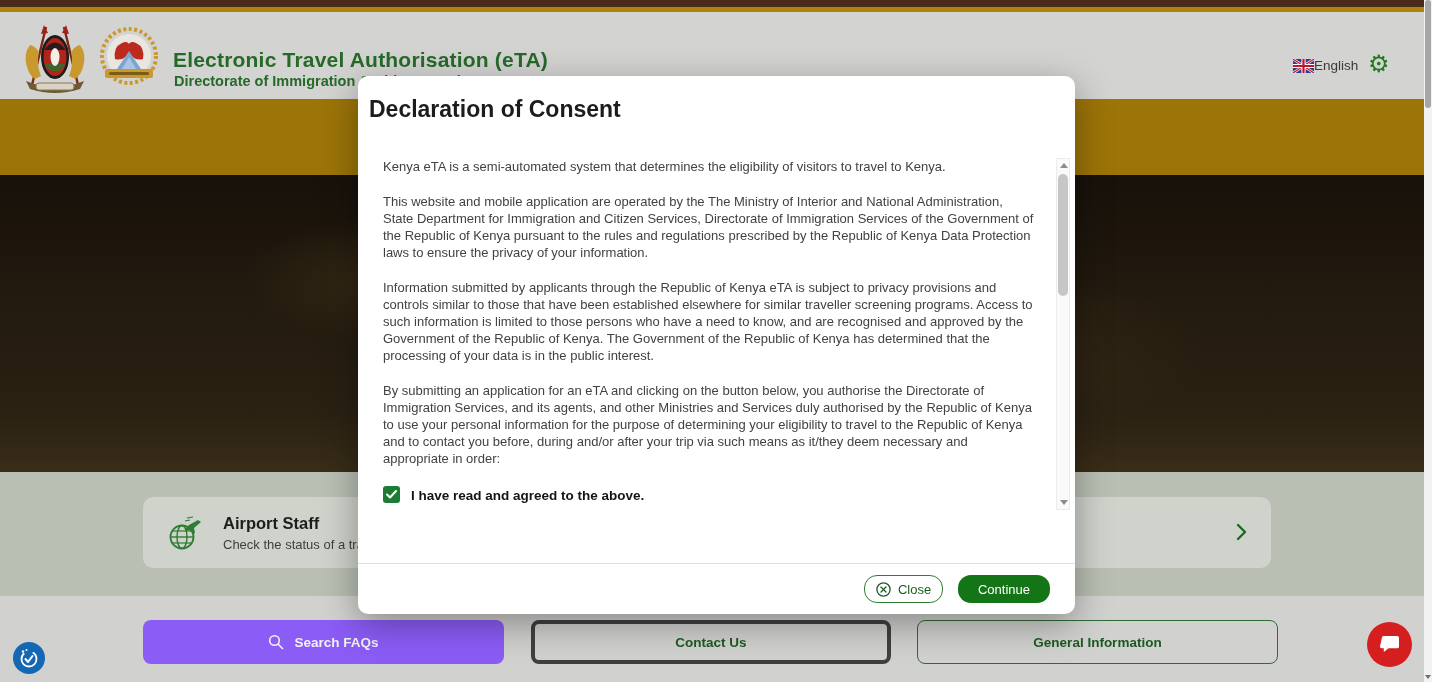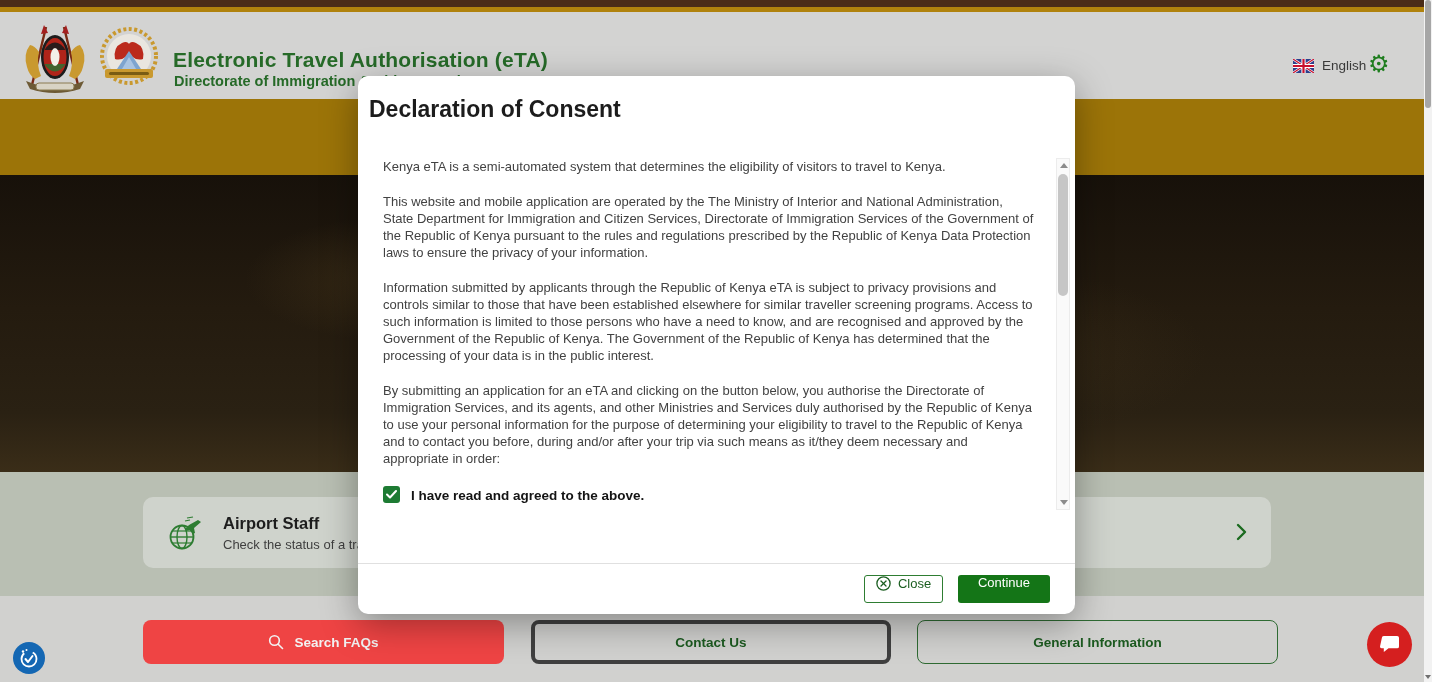--- a/index.html
+++ b/index.html
@@ -17,36 +17,36 @@
                   radial-gradient(300px 120px at 70% 60%, rgba(90,70,35,.22), transparent 70%),
                   radial-gradient(150px 60px at 50% 85%, rgba(120,95,50,.18), transparent 70%),
                   linear-gradient(180deg,#17110a 0%, #241b0f 45%, #2a2113 80%, #3a2d18 100%); }
   .sage-band  { position:absolute; left:0; top:472px; width:1424px; height:124px; background:#b9bfb3; }
   .bottom-band{ position:absolute; left:0; top:596px; width:1424px; height:86px; background:#d1d1cf; }
 
   
   .logo { position:absolute; }
   .hdr-title { position:absolute; left:173px; top:36px; font-size:21px; font-weight:bold; color:#266a28; letter-spacing:.2px; }
   .hdr-sub   { position:absolute; left:174px; top:61px; font-size:14.5px; font-weight:bold; color:#266a28; }
-  .lang-wrap { position:absolute; left:1293px; top:46px; display:flex; align-items:center; gap:8px; cursor:pointer; }
+  .lang-wrap { position:absolute; left:1293px; top:46px; display:flex; align-items:center; gap:0; cursor:pointer; }
   .lang-text { font-size:13.5px; color:#3a3a3a; }
   .gear { position:absolute; left:1368px; top:40px; font-size:24px; color:#1e7d1e; cursor:pointer; line-height:1; }
 
   
   .staff-card { position:absolute; left:143px; top:497px; width:1128px; height:71px; background:#cfd3cc;
                 border-radius:10px; z-index:2; display:flex; align-items:center; padding:0 22px; cursor:pointer; }
   .staff-icon { width:40px; height:40px; margin-right:18px; flex:0 0 auto; }
   .staff-title { font-size:16.5px; font-weight:bold; color:#1d1d1d; margin-bottom:4px; }
   .staff-sub   { font-size:13px; color:#3f3f3f; }
   .staff-chevron { position:absolute; right:24px; top:26px; }
 
   
   .fbtn { position:absolute; top:620px; height:44px; border-radius:8px; display:flex; align-items:center;
           justify-content:center; gap:10px; font-size:13.5px; font-weight:bold; cursor:pointer; border:none; }
-  .fbtn.filled { left:143px; width:361px; background:#ef4444; color:#f2f2f2; }
+  .fbtn.filled { left:143px; width:361px; background:#8b5cf6; color:#f2f2f2; }
   .fbtn.line1  { left:531px; width:360px; background:transparent; border:4px solid #404040; color:#1c5a20; }
   .fbtn.line2  { left:917px; width:361px; background:transparent; border:1px solid #2f6b33; color:#1c5a20; }
 
   
   .acc-btn { position:absolute; left:13px; top:642px; width:32px; height:32px; border-radius:50%;
              background:#1467b3; z-index:3; display:flex; align-items:center; justify-content:center; cursor:pointer; }
   .chat-btn { position:absolute; left:1367px; top:622px; width:45px; height:45px; border-radius:50%;
               background:#d51f1f; z-index:3; display:flex; align-items:center; justify-content:center; cursor:pointer; }
 
   
@@ -65,22 +65,22 @@
 
   
   .cbx-row { position:absolute; left:25px; display:flex; align-items:flex-end; gap:11px; cursor:pointer; }
   .cbx-row.r1 { top:410px; } .cbx-row.r2 { top:437px; }
   .cbx { width:17px; height:17px; background:#1d7b33; border-radius:3px; display:flex; align-items:center; justify-content:center; flex:0 0 auto; }
   .cbx svg { display:block; }
   .cbx-label { font-size:13.5px; font-weight:bold; color:#141414; }
 
   
   .m-divider { position:absolute; left:0; top:487px; width:100%; border-top:1px solid #e0e0e0; }
-  .m-btn { position:absolute; top:499px; height:28px; border-radius:3px; font-size:13px; display:flex;
-           justify-content:center; gap:7px; cursor:pointer; }
+  .m-btn { position:absolute; top:499px; height:28px; border-radius:13px; font-size:13px; display:flex;
+           align-items:center; justify-content:center; gap:7px; cursor:pointer; }
   .m-close { right:132px; width:79px; background:#fff; border:1px solid #2e7d32; color:#1b5e20; }
   .m-continue { right:25px; width:92px; background:#147517; border:none; color:#fff; }
 
   
   .pg-scrollbar { position:absolute; right:0; top:0; width:8px; height:682px; background:#f2f2f2; z-index:30; }
   .pg-thumb { position:absolute; left:1px; top:0; width:6px; height:108px; background:#a6a6a6; border-radius:3px; }
   .pg-down { position:absolute; left:1px; bottom:3px; width:0; height:0; border-left:3px solid transparent; border-right:3px solid transparent; border-top:4px solid #6f6f6f; }
 </style>
 </head>
 <body>

